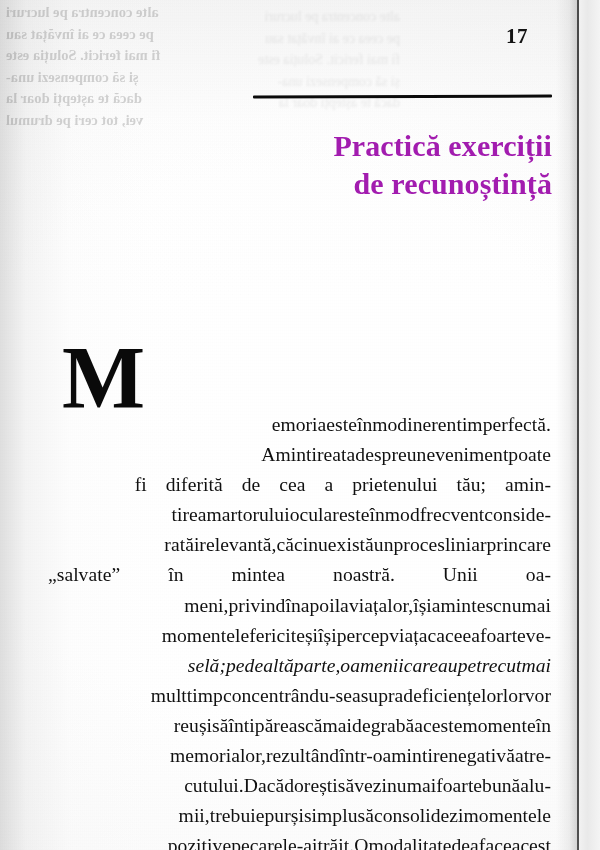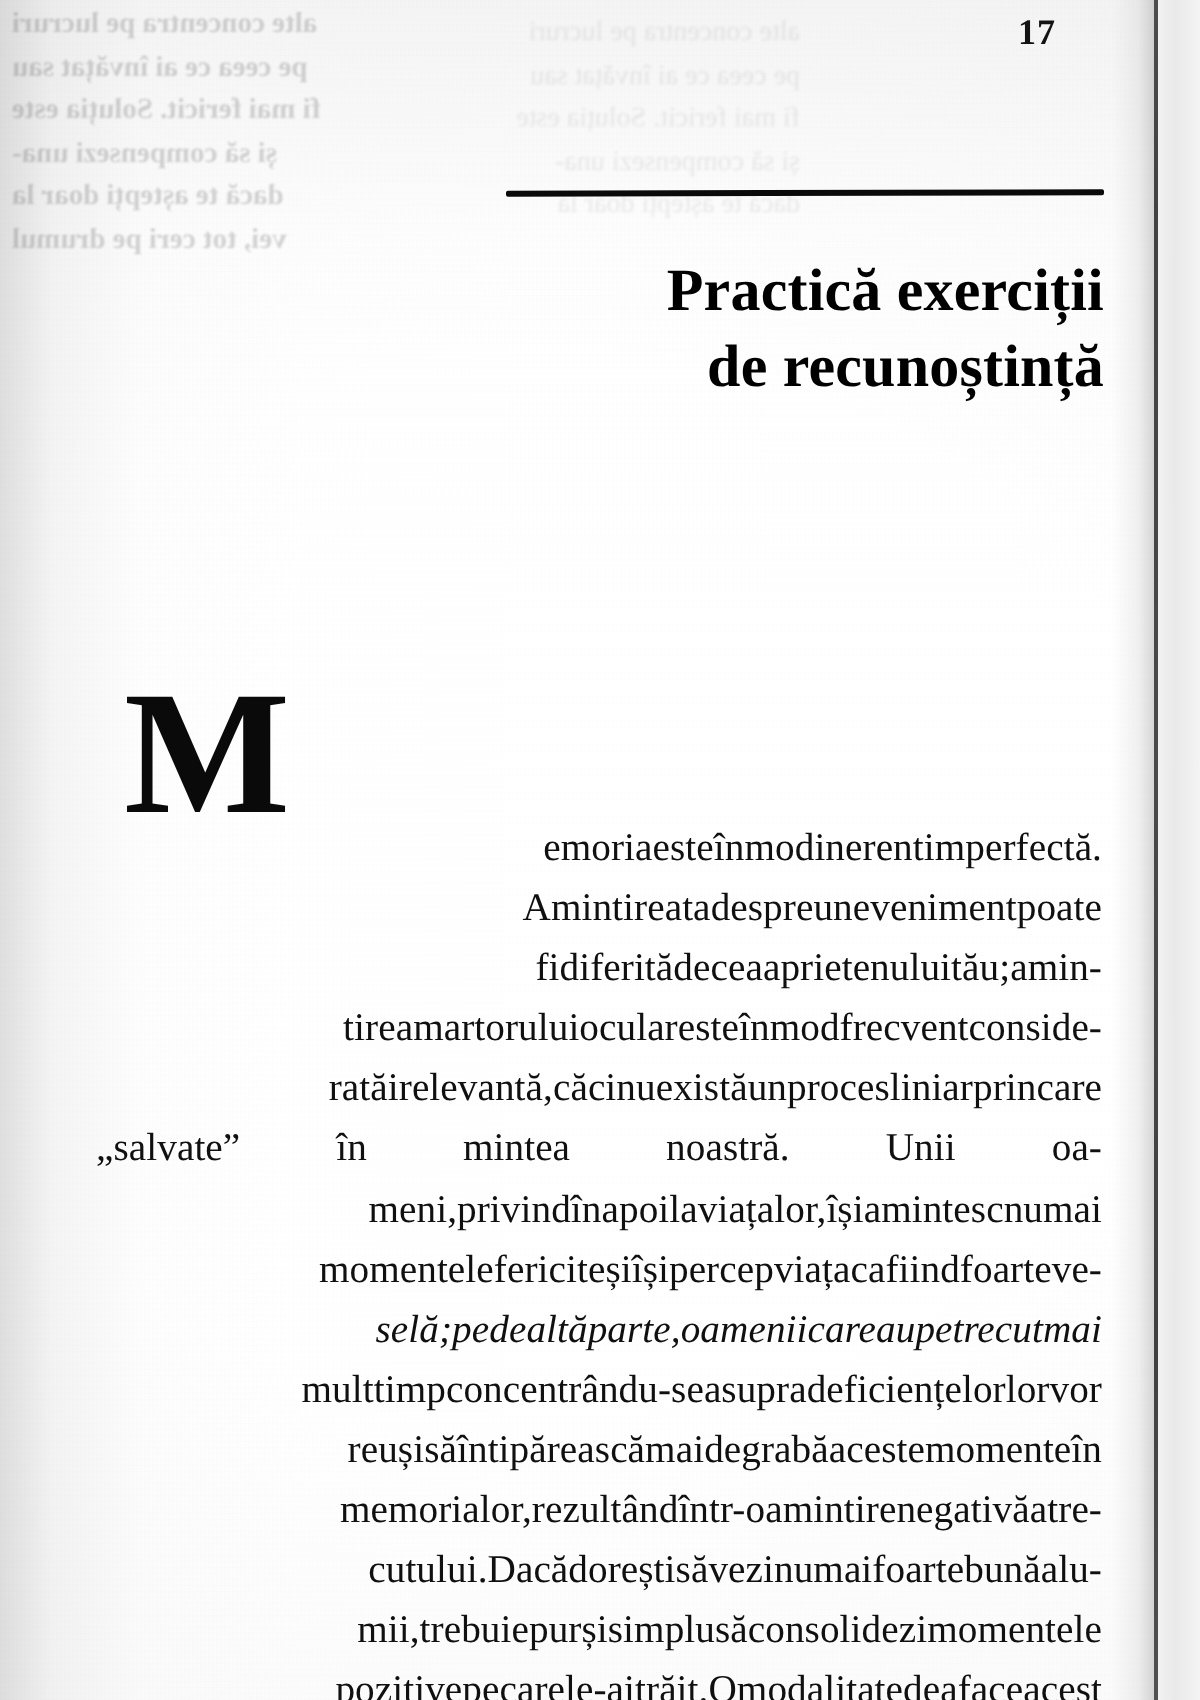--- a/index.html
+++ b/index.html
@@ -120,22 +120,22 @@
     width: 21px;
     height: 850px;
     background: linear-gradient(90deg, #f2f2f2 0%, #e9e9e9 40%, #f4f4f4 100%);
     pointer-events: none;
   }
 
   
   .folio {
     position: absolute;
     right: 72px;
-    top: 6px;
-    font-size: 18px;
+    top: 24px;
+    font-size: 21px;
     font-weight: 700;
     letter-spacing: 0.5px;
     color: #131313;
   }
 
   
   .chapter-rule {
     position: absolute;
     left: 253px;
     top: 95px;
@@ -150,21 +150,21 @@
   .chapter-title {
     position: absolute;
     right: 48px;
     top: 107px;
     width: 430px;
     text-align: right;
     font-size: 30px;
     line-height: 38px;
     font-weight: 700;
     letter-spacing: 0.1px;
-    color: #000000;
+    color: #a21caf;
   }
   .chapter-title .tline { display: block; white-space: nowrap; }
 
   
   .body-block {
     position: absolute;
     left: 62px;
     top: 338px;
     width: 489px;
     font-size: 19.6px;
@@ -219,26 +219,26 @@
   <h1 class="chapter-title">
     <span class="tline">Practică exerciții</span>
     <span class="tline">de recunoștință</span>
   </h1>
 
   <div class="body-block">
     <span class="dropcap">M</span>
     <div id="body-lines">
         <div class="just" style="width: 417px; margin-left: 72px;"><span>emoria</span><span>este</span><span>în</span><span>mod</span><span>inerent</span><span>imperfectă.</span></div>
         <div class="just" style="width: 417px; margin-left: 72px;"><span>Amintirea</span><span>ta</span><span>despre</span><span>un</span><span>eveniment</span><span>poate</span></div>
-        <div class="just" style="width: 417px; margin-left: 72px;"><span>fi</span><span>diferită</span><span>de</span><span>cea</span><span>a</span><span>prietenului</span><span>tău;</span><span>amin-</span></div>
+        <div class="just" style="width: 417px; margin-left: 72px; gap: 19px;"><span>fi</span><span>diferită</span><span>de</span><span>cea</span><span>a</span><span>prietenului</span><span>tău;</span><span>amin-</span></div>
         <div class="just" style="width: 489px; margin-left: 0px;"><span>tirea</span><span>martorului</span><span>ocular</span><span>este</span><span>în</span><span>mod</span><span>frecvent</span><span>conside-</span></div>
         <div class="just" style="width: 489px; margin-left: 0px;"><span>rată</span><span>irelevantă,</span><span>căci</span><span>nu</span><span>există</span><span>un</span><span>proces</span><span>liniar</span><span>prin</span><span>care</span></div>
         <div class="just" style="width: 489px; margin-left: 0px; gap: 48px;"><span>evenimentele</span><span>sunt</span><span>„salvate”</span><span>în</span><span>mintea</span><span>noastră.</span><span>Unii</span><span>oa-</span></div>
         <div class="just" style="width: 489px; margin-left: 0px;"><span>meni,</span><span>privind</span><span>înapoi</span><span>la</span><span>viața</span><span>lor,</span><span>își</span><span>amintesc</span><span>numai</span></div>
-        <div class="just" style="width: 489px; margin-left: 0px;"><span>momentele</span><span>fericite</span><span>și</span><span>își</span><span>percep</span><span>viața</span><span>ca</span><span>fiind</span><span>foarte</span><span>ve-</span></div>
+        <div class="just" style="width: 489px; margin-left: 0px;"><span>momentele</span><span>fericite</span><span>și</span><span>își</span><span>percep</span><span>viața</span><span>ca</span><span>ceea</span><span>foarte</span><span>ve-</span></div>
         <div class="just" style="width: 489px; margin-left: 0px; font-style: italic;"><span>selă;</span><span>pe</span><span>de</span><span>altă</span><span>parte,</span><span>oamenii</span><span>care</span><span>au</span><span>petrecut</span><span>mai</span></div>
         <div class="just" style="width: 489px; margin-left: 0px;"><span>mult</span><span>timp</span><span>concentrându-se</span><span>asupra</span><span>deficiențelor</span><span>lor</span><span>vor</span></div>
         <div class="just" style="width: 489px; margin-left: 0px;"><span>reuși</span><span>să</span><span>întipărească</span><span>mai</span><span>degrabă</span><span>aceste</span><span>momente</span><span>în</span></div>
         <div class="just" style="width: 489px; margin-left: 0px;"><span>memoria</span><span>lor,</span><span>rezultând</span><span>într-o</span><span>amintire</span><span>negativă</span><span>a</span><span>tre-</span></div>
         <div class="just" style="width: 489px; margin-left: 0px;"><span>cutului.</span><span>Dacă</span><span>dorești</span><span>să</span><span>vezi</span><span>numai</span><span>foarte</span><span>bună</span><span>a</span><span>lu-</span></div>
         <div class="just" style="width: 489px; margin-left: 0px;"><span>mii,</span><span>trebuie</span><span>pur</span><span>și</span><span>simplu</span><span>să</span><span>consolidezi</span><span>momentele</span></div>
         <div class="just" style="width: 489px; margin-left: 0px;"><span>pozitive</span><span>pe</span><span>care</span><span>le-ai</span><span>trăit.</span><span>O</span><span>modalitate</span><span>de</span><span>a</span><span>face</span><span>acest</span></div>
       </div>
   </div>
 

